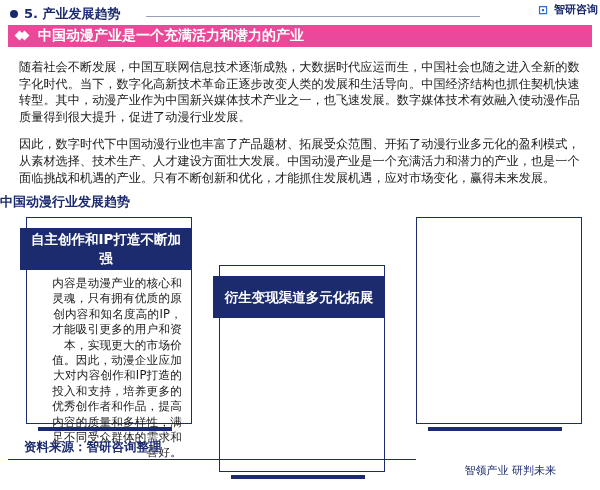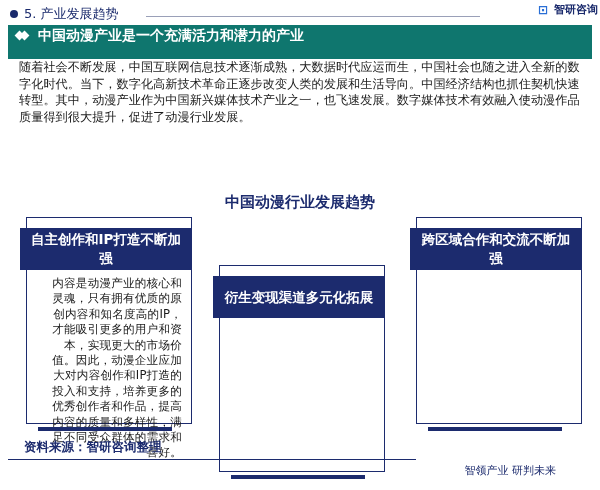--- a/index.html
+++ b/index.html
@@ -1,30 +1,30 @@
 <!DOCTYPE html>
 <html><head>
   <meta charset="utf-8">
   <style>
     html, body { margin:0; padding:0; }
     body { width:600px; height:490px; background:#ffffff; position:relative; overflow:hidden; font-family:"DejaVu Sans", sans-serif; color:#1a1a1a; }
     .section-head { position:absolute; left:8px; top:4px; height:20px; width:584px; }
     .section-head .dot { position:absolute; left:2px; top:6px; width:8px; height:8px; border-radius:50%; background:#1a2a6c; }
-    .section-head .title { position:absolute; left:16px; top:1px; font-size:13px; font-weight:normal; color:#1a2a6c; }
+    .section-head .title { position:absolute; left:16px; top:1px; font-size:13px; font-weight:bold; color:#1a2a6c; }
     .section-head .rule { position:absolute; left:138px; right:112px; top:12px; height:1px; background:#9aa0b8; }
     .logo { position:absolute; right:2px; top:2px; display:flex; align-items:center; gap:4px; }
     .logo .mark { width:14px; height:14px; color:#2a6fd6; font-size:12px; font-weight:bold; line-height:14px; text-align:center; }
     .logo .name { font-size:11px; font-weight:bold; color:#1a2a6c; }
-    .banner { position:absolute; left:8px; top:25px; width:584px; height:34px; background:#0f766e; }
+    .banner { position:absolute; left:8px; top:25px; width:584px; height:22px; background:#ec4899; }
     .banner .diamond { position:absolute; left:8px; top:5px; width:11px; height:11px; }
     .banner .diamond span { position:absolute; width:7px; height:7px; background:#fff; transform:rotate(45deg); }
     .banner .text { position:absolute; left:30px; top:2px; font-size:14px; font-weight:bold; color:#fff; }
     .intro { position:absolute; left:8px; top:48px; width:588px; font-size:12.2px; line-height:16.6px; color:#1a1a1a; }
     .intro p { margin:11px; }
-    .trend-title { position:absolute; left:0; width:600px; top:193px; text-align:center; font-size:15px; font-weight:bold; color:#1c2b6e; }
+    .trend-title { position:absolute; left:0; width:600px; top:193px; text-align:left; font-size:13px; font-weight:bold; color:#1c2b6e; }
     .card { position:absolute; top:217px; width:172px; height:207px; }
     .card .frame { position:absolute; left:6px; right:0; top:0; bottom:0; border:1.5px solid #1c2b6e; background:#fff; }
     .card .head { position:absolute; left:0; top:11px; width:172px; height:42px; background:#1c2b6e; color:#fff; font-weight:bold; font-size:13.5px; line-height:19px; text-align:center; display:flex; align-items:center; justify-content:center; padding:0 6px; box-sizing:border-box; }
     .card .body { position:absolute; left:24px; right:10px; top:59px; font-size:11.6px; line-height:15.4px; color:#1a1a1a; letter-spacing:0.2px;text-align:right; }
     .card .underbar { position:absolute; left:18px; right:20px; bottom:-7px; height:4px; background:#1c2b6e; }
     .footer-src { position:absolute; left:24px; top:439px; font-size:12.5px; font-weight:bold; color:#1c2b6e; }
     .footer-rule { position:absolute; left:8px; top:459px; width:408px; height:1px; background:#1c2b6e; }
     .slogan { position:absolute; right:44px; top:463px; font-size:11px; font-weight:normal; color:#1c2b6e; }
   </style>
 </head>
@@ -44,38 +44,38 @@
 <div class="banner">
   <div class="diamond">
     <span style="left:0;top:2px;"></span>
     <span style="left:5px;top:2px;"></span>
   </div>
   <div class="text">中国动漫产业是一个充满活力和潜力的产业</div>
 </div>
 
 <div class="intro">
   <p>随着社会不断发展，中国互联网信息技术逐渐成熟，大数据时代应运而生，中国社会也随之进入全新的数字化时代。当下，数字化高新技术革命正逐步改变人类的发展和生活导向。中国经济结构也抓住契机快速转型。其中，动漫产业作为中国新兴媒体技术产业之一，也飞速发展。数字媒体技术有效融入使动漫作品质量得到很大提升，促进了动漫行业发展。</p>
+  <p>因此，数字时代下中国动漫行业也丰富了产品题材、拓展受众范围、开拓了动漫行业多元化的盈利模式，从素材选择、技术生产、人才建设方面壮大发展。中国动漫产业是一个充满活力和潜力的产业，也是一个面临挑战和机遇的产业。只有不断创新和优化，才能抓住发展机遇，应对市场变化，赢得未来发展。</p>
 </div>
 
 <div class="trend-title">中国动漫行业发展趋势</div>
 
 <div class="card" style="left:20px;">
   <div class="frame"></div>
   <div class="head">自主创作和IP打造不断加强</div>
   <div class="body">内容是动漫产业的核心和灵魂，只有拥有优质的原创内容和知名度高的IP，才能吸引更多的用户和资本，实现更大的市场价值。因此，动漫企业应加大对内容创作和IP打造的投入和支持，培养更多的优秀创作者和作品，提高内容的质量和多样性，满足不同受众群体的需求和喜好。</div>
   <div class="underbar"></div>
 </div>
 
 <div class="card" style="left:213px;margin-top:48px;">
   <div class="frame"></div>
   <div class="head">衍生变现渠道多元化拓展</div>
   <div class="underbar"></div>
 </div>
 
 <div class="card" style="left:410px;">
   <div class="frame"></div>
-  <div class="head">跨区域合作和交流不断加强</div>
   <div class="underbar"></div>
 </div>
 
 <div class="footer-src">资料来源：智研咨询整理</div>
 <div class="footer-rule"></div>
 <div class="slogan">智领产业 研判未来</div>
 
 </body></html>

